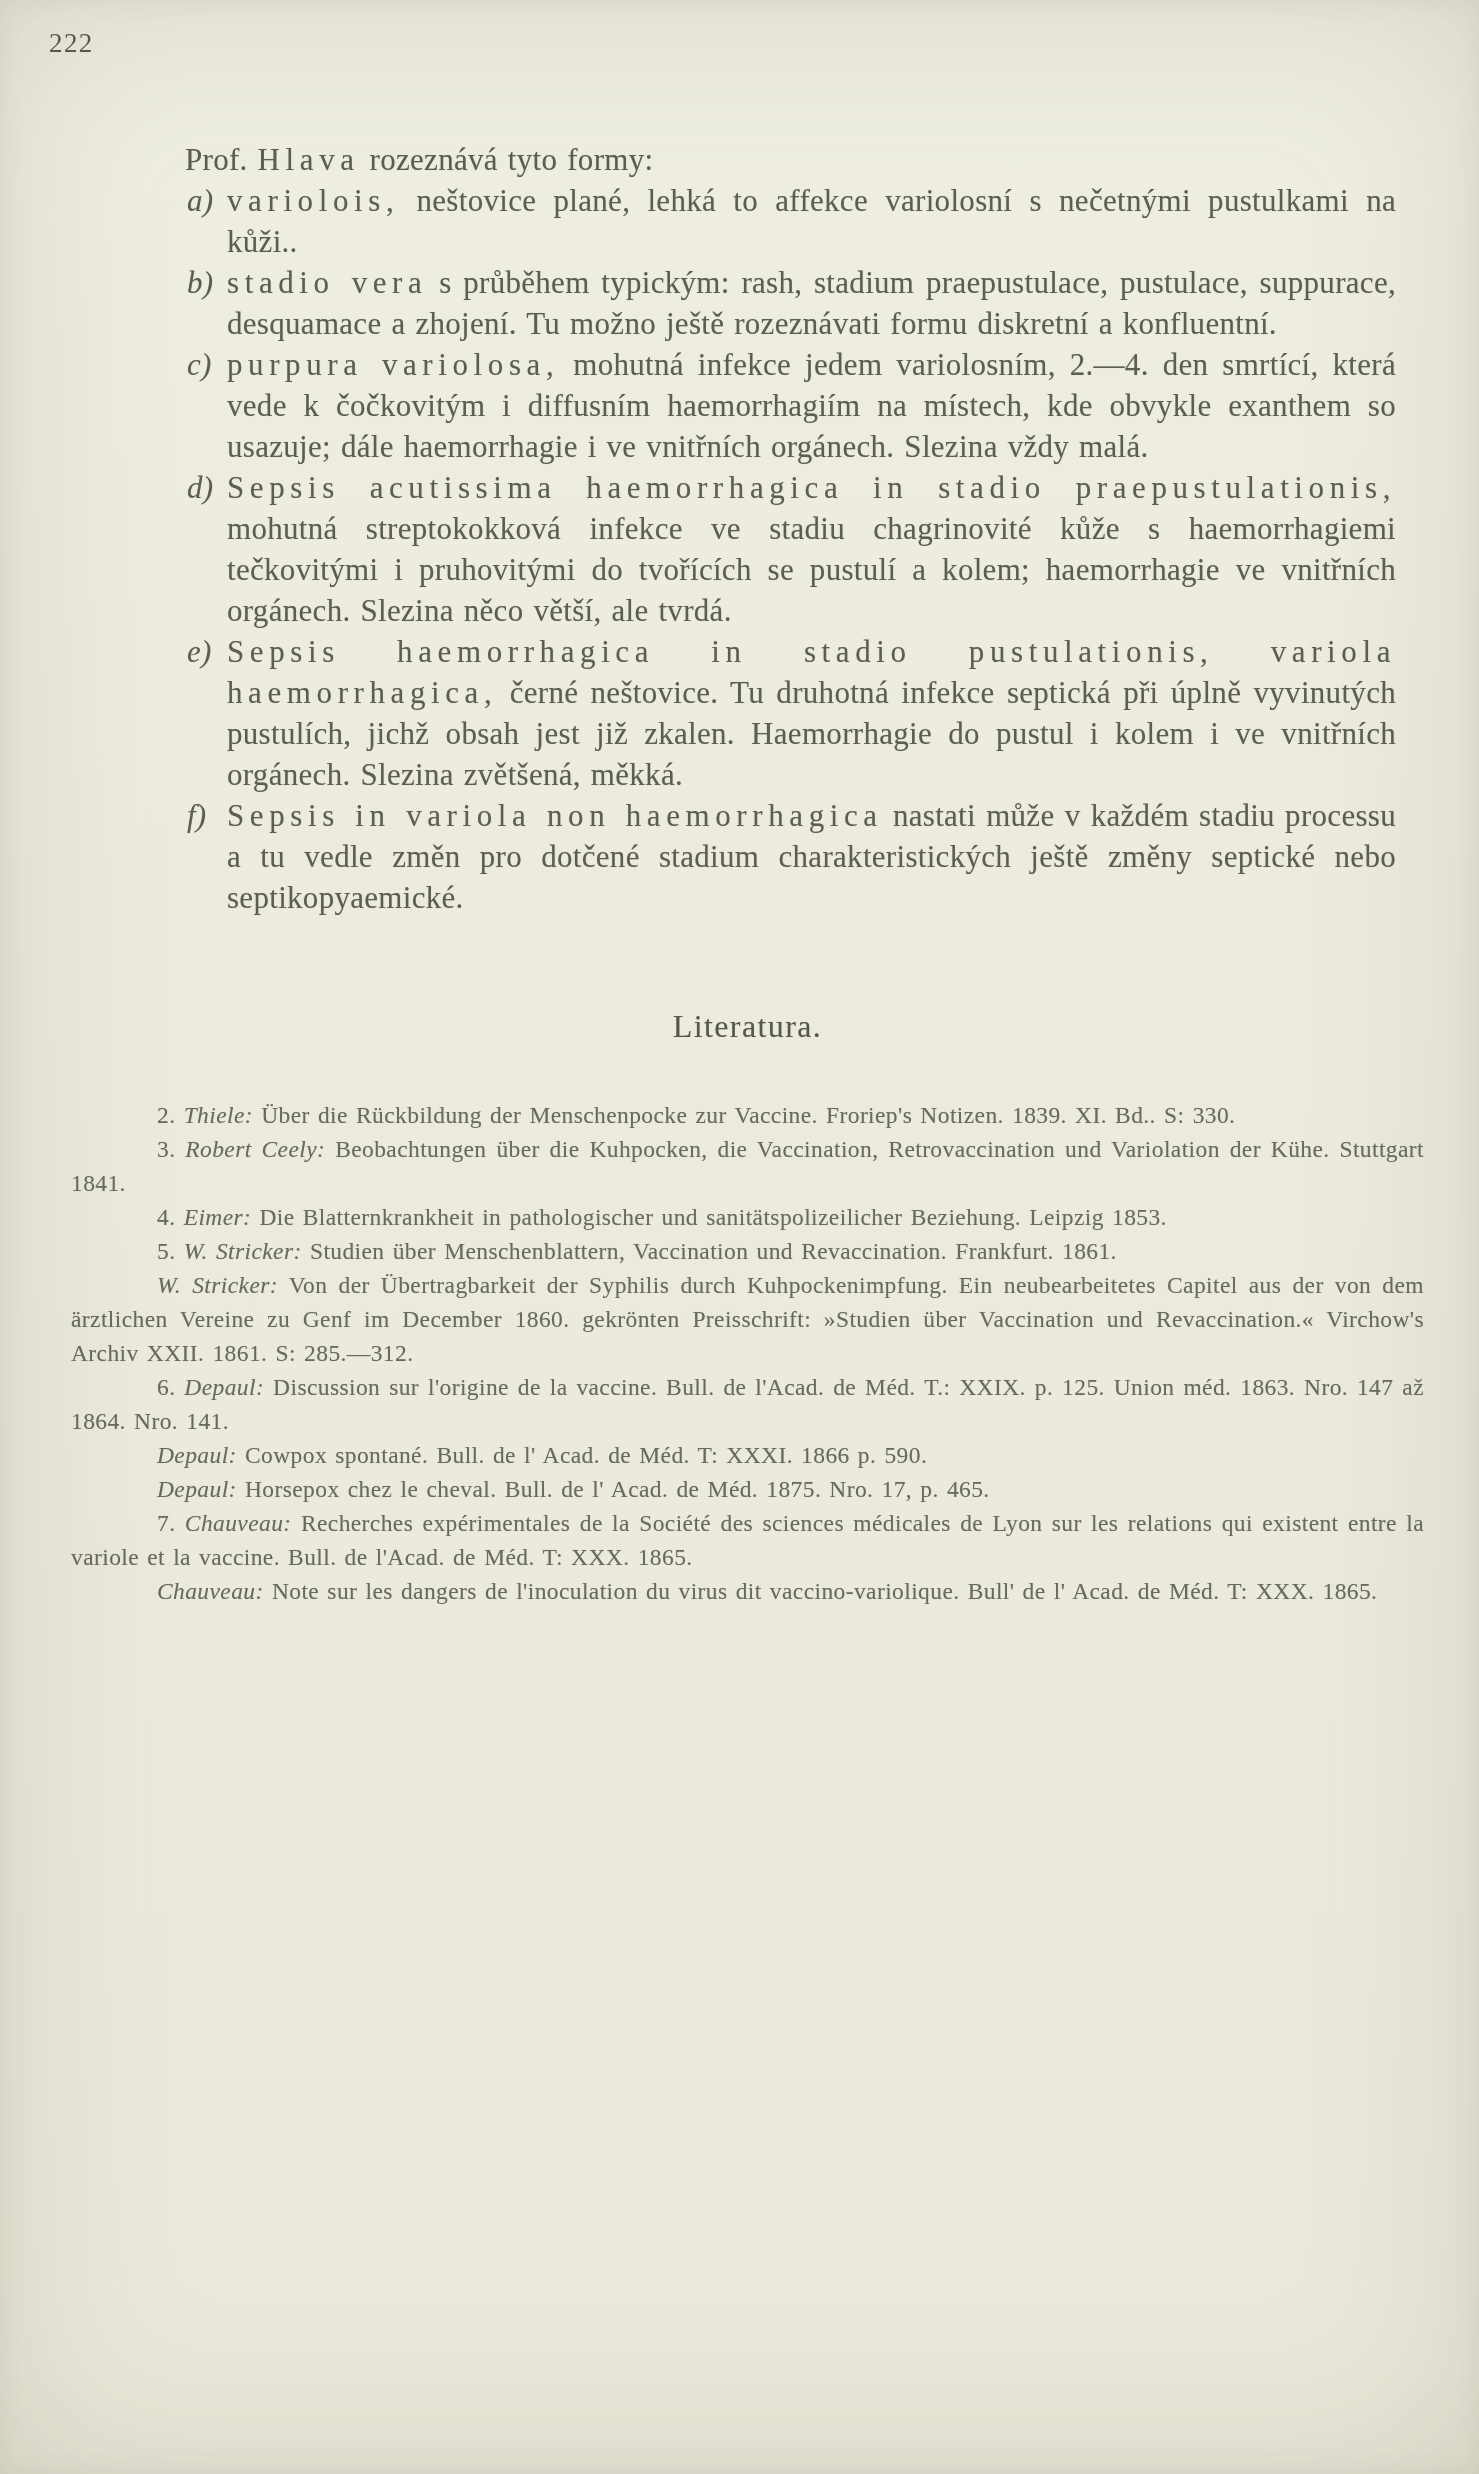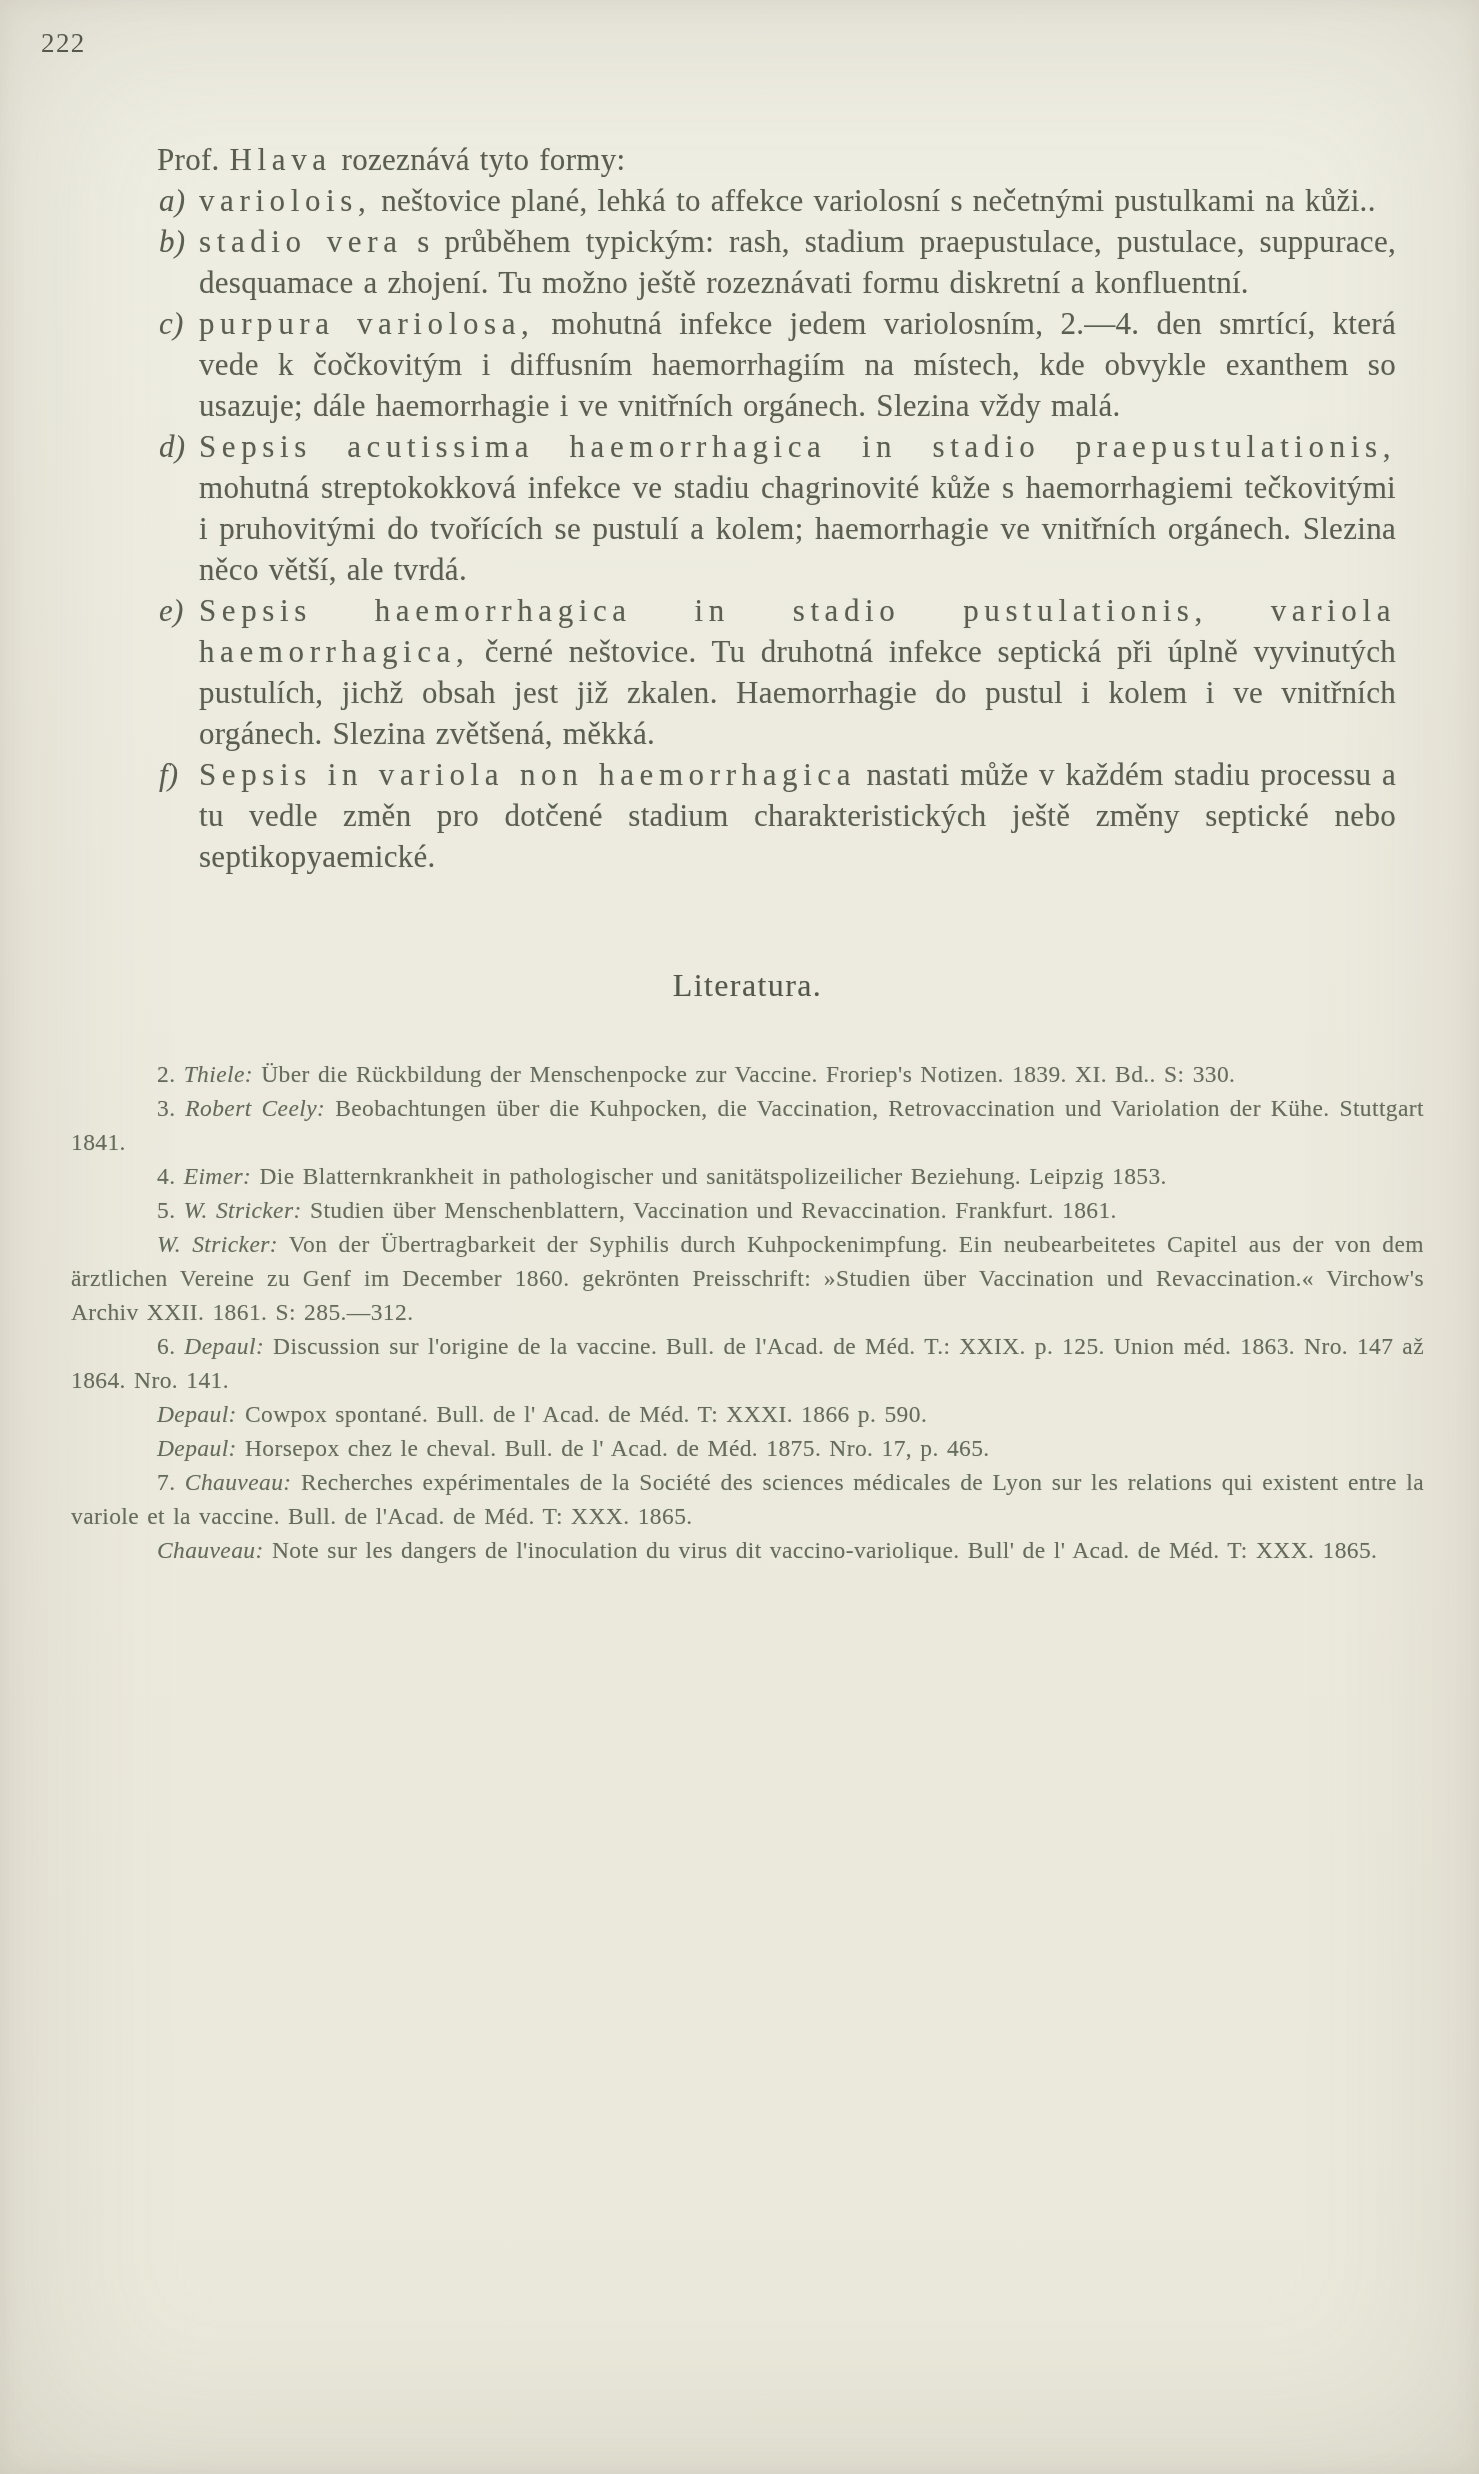--- a/index.html
+++ b/index.html
@@ -18,32 +18,33 @@
     font-family:"Liberation Serif","DejaVu Serif",serif;
     color:var(--ink);
     overflow:hidden;
   }
   .page::after{
     content:'';position:absolute;inset:0;
     box-shadow:inset 0 0 178px rgba(118,112,88,0.20), inset 0 0 26px rgba(118,112,88,0.10);
     pointer-events:none;
   }
   .page-number{
-    position:absolute;top:28px;left:41px;
+    position:absolute;top:28px;left:49px;
     font-size:27px;letter-spacing:1.4px;color:var(--ink-dark);
   }
   .content{
     position:absolute;top:139px;left:157px;width:1239px;
   }
   .main-text{
     font-size:31px;line-height:41px;
     letter-spacing:0.3px;word-spacing:1.9px;
     text-align:justify;
     color:var(--ink);
     text-shadow:0 0 0.9px rgba(90,95,80,0.30);
+    margin-left:28px;
   }
   .intro{margin:0;}
   .item{position:relative;margin:0;padding-left:42px;}
   .item .label{position:absolute;left:1.9px;top:0;font-style:italic;}
   .lead{letter-spacing:5.6px;}
   .lit-heading{
     margin:90px 0 53px -86px;width:1353px;
     font-weight:normal;font-size:32px;letter-spacing:1.4px;
     text-align:center;color:var(--ink-dark);
     text-shadow:0 0 0.9px rgba(90,95,80,0.30);

